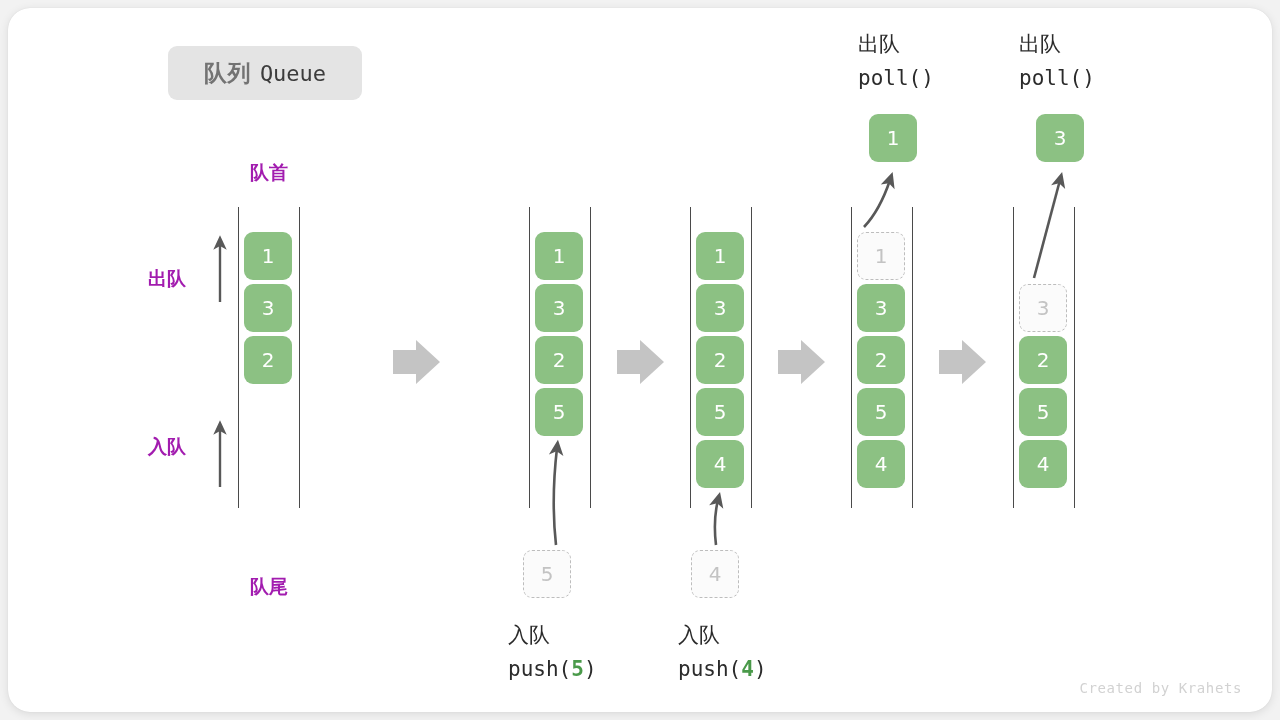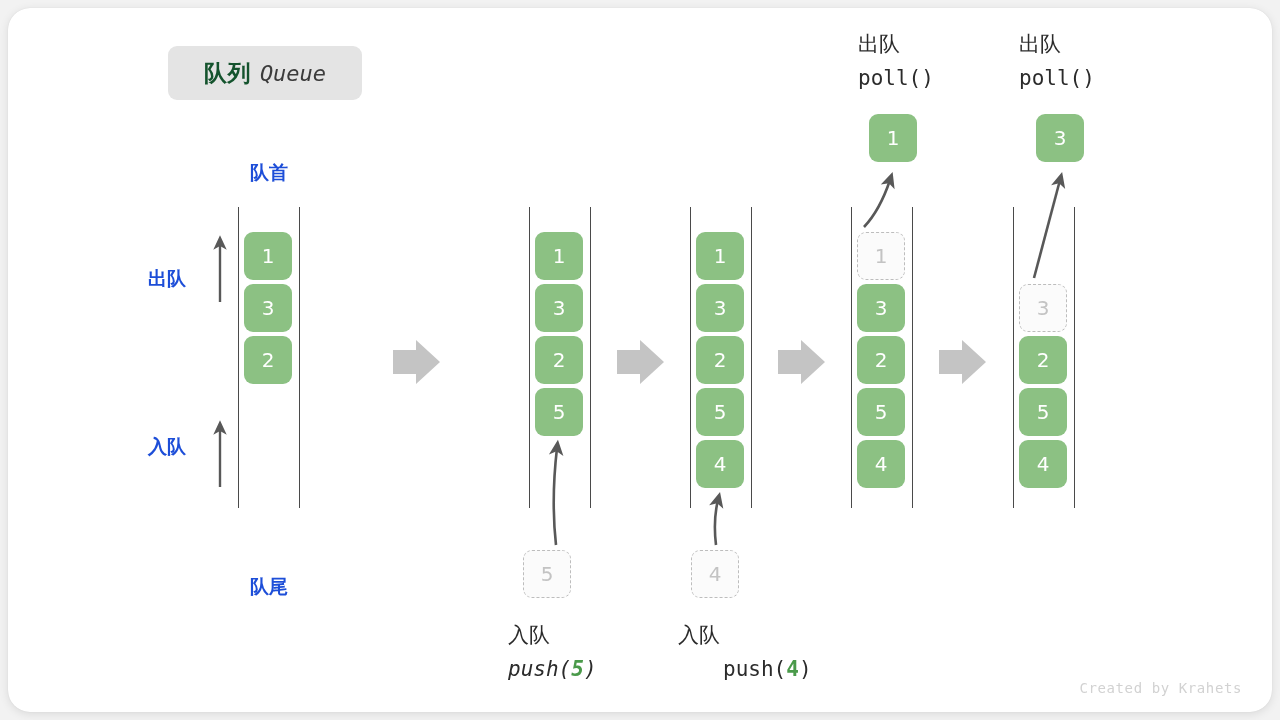--- a/index.html
+++ b/index.html
@@ -43,36 +43,35 @@
     border-radius: 9px;
     display: flex;
     align-items: center;
     justify-content: center;
     gap: 9px;
   }
   #title-badge .cn {
     font-family: "DejaVu Sans", "Liberation Sans", sans-serif;
     font-size: 23px;
     font-weight: bold;
-    color: #14532d;
+    color: #737373;
     letter-spacing: 0.5px;
   }
   #title-badge .en {
     font-family: "DejaVu Sans Mono", "Liberation Mono", monospace;
     font-size: 22px;
     color: #3c3c3c;
-    font-style: italic;
   }
 
   
   .cn-bold {
     font-family: "DejaVu Sans", "Liberation Sans", sans-serif;
     font-weight: bold;
     font-size: 19px;
-    color: #1d4ed8;
+    color: #a21caf;
     white-space: nowrap;
   }
   .cn-plain {
     font-family: "DejaVu Sans", "Liberation Sans", sans-serif;
     font-size: 21px;
     color: #2b2b2b;
     white-space: nowrap;
   }
   .mono {
     font-family: "DejaVu Sans Mono", "Liberation Mono", monospace;
@@ -157,36 +156,36 @@
   <div class="rail" style="left:529px;top:207px;height:301px;"></div>
   <div class="rail" style="left:590px;top:207px;height:301px;"></div>
 
   <div class="cell" style="left:535px;top:232px;">1</div>
   <div class="cell" style="left:535px;top:284px;">3</div>
   <div class="cell" style="left:535px;top:336px;">2</div>
   <div class="cell" style="left:535px;top:388px;">5</div>
 
   <div class="cell ghost" style="left:523px;top:550px;">5</div>
   <div class="cn-plain abs" style="left:508px;top:621px;">入队</div>
-  <div class="mono abs" style="left:508px;top:657px;font-style:italic;">
+  <div class="mono abs" style="left:508px;top:657px;">
     <span>push(</span><span class="arg">5</span><span>)</span>
   </div>
 
   <div class="rail" style="left:690px;top:207px;height:301px;"></div>
   <div class="rail" style="left:751px;top:207px;height:301px;"></div>
 
   <div class="cell" style="left:696px;top:232px;">1</div>
   <div class="cell" style="left:696px;top:284px;">3</div>
   <div class="cell" style="left:696px;top:336px;">2</div>
   <div class="cell" style="left:696px;top:388px;">5</div>
   <div class="cell" style="left:696px;top:440px;">4</div>
 
   <div class="cell ghost" style="left:691px;top:550px;">4</div>
   <div class="cn-plain abs" style="left:678px;top:621px;">入队</div>
-  <div class="mono abs" style="left:678px;top:657px;margin-left:45px;">
+  <div class="mono abs" style="left:678px;top:657px;">
     <span>push(</span><span class="arg">4</span><span>)</span>
   </div>
 
   <div class="rail" style="left:851px;top:207px;height:301px;"></div>
   <div class="rail" style="left:912px;top:207px;height:301px;"></div>
 
   <div class="cell ghost" style="left:857px;top:232px;">1</div>
   <div class="cell" style="left:857px;top:284px;">3</div>
   <div class="cell" style="left:857px;top:336px;">2</div>
   <div class="cell" style="left:857px;top:388px;">5</div>

